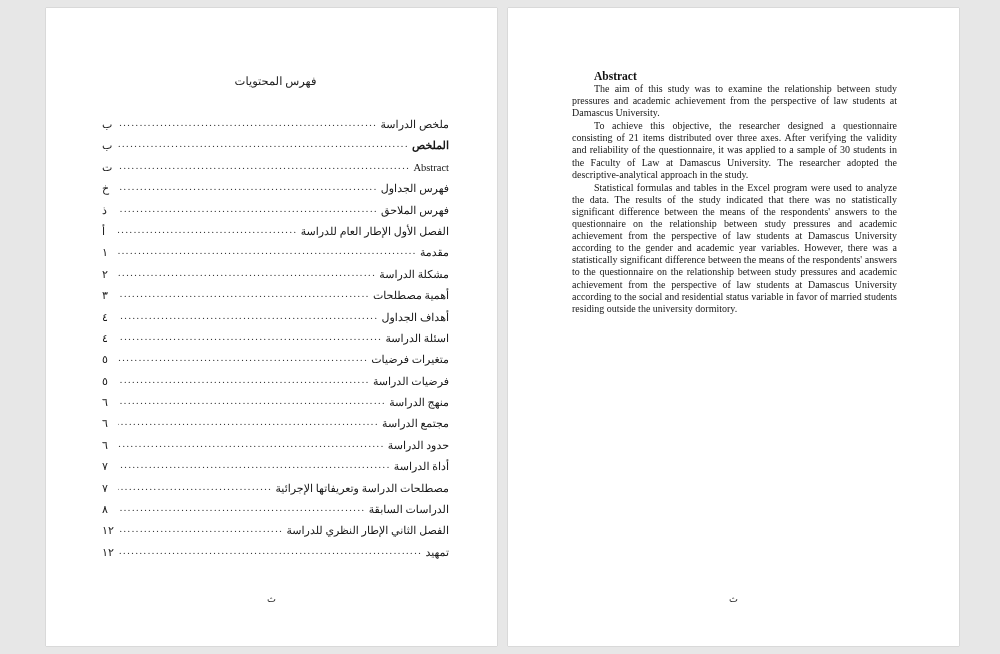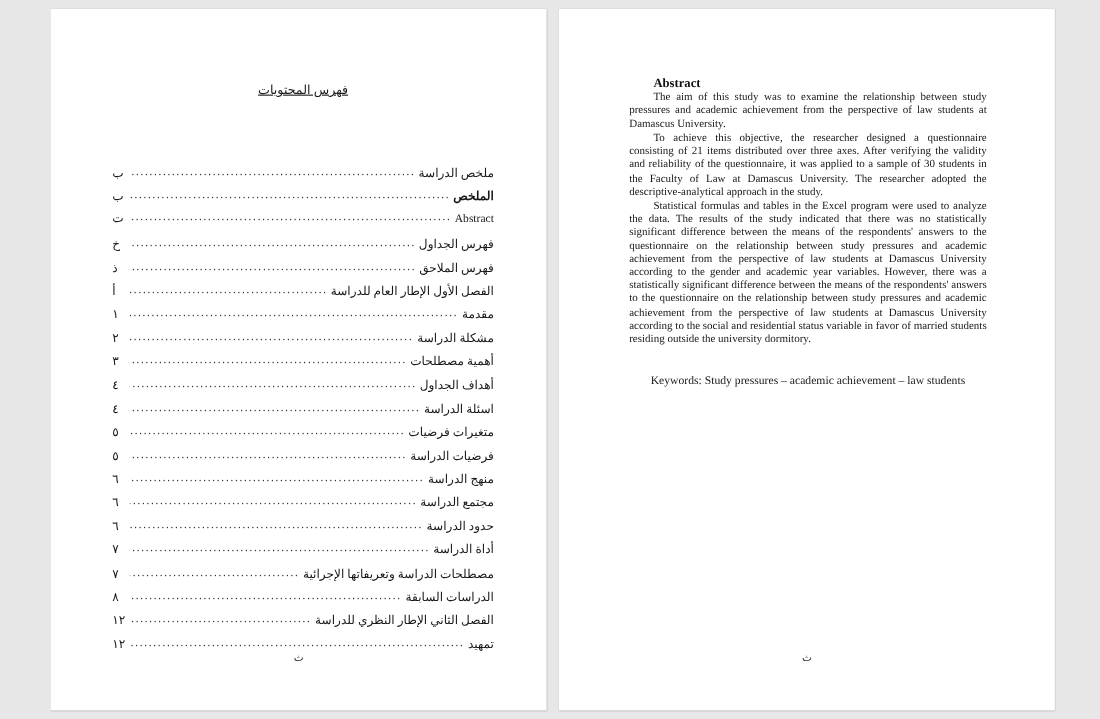--- a/index.html
+++ b/index.html
@@ -37,38 +37,36 @@
     right: 48px;
     top: 0;
     direction: rtl;
   }
   .toc-title {
     text-align: center;
     font-size: 11.5px;
     color: #1b1b1b;
     margin-top: 66px;
     letter-spacing: 0.2px;
-    text-decoration: underline;
   }
   .toc-list {
     margin-top: 30px;
   }
   .toc-row {
     display: flex;
     align-items: baseline;
     font-size: 11px;
     color: #181818;
     height: 21.4px;
     white-space: nowrap;
   }
   .toc-row.bold .toc-label { font-weight: bold; }
   .toc-label {
     flex: 0 0 auto;
     padding-left: 3px;
-    margin-top: 33px;
   }
   .toc-label.ltr {
     direction: ltr;
     unicode-bidi: embed;
     font-size: 10.5px;
   }
   .toc-dots {
     flex: 1 1 auto;
     overflow: hidden;
     min-width: 4px;
@@ -254,18 +252,17 @@
   </div>
 
   <div class="page page-right">
     <div class="abs-wrap">
       <div class="abs-head">Abstract</div>
       <div id="abs-body">
           <p class="abs-p">The aim of this study was to examine the relationship between study pressures and academic achievement from the perspective of law students at Damascus University.</p>
           <p class="abs-p">To achieve this objective, the researcher designed a questionnaire consisting of 21 items distributed over three axes. After verifying the validity and reliability of the questionnaire, it was applied to a sample of 30 students in the Faculty of Law at Damascus University. The researcher adopted the descriptive-analytical approach in the study.</p>
           <p class="abs-p">Statistical formulas and tables in the Excel program were used to analyze the data. The results of the study indicated that there was no statistically significant difference between the means of the respondents' answers to the questionnaire on the relationship between study pressures and academic achievement from the perspective of law students at Damascus University according to the gender and academic year variables. However, there was a statistically significant difference between the means of the respondents' answers to the questionnaire on the relationship between study pressures and academic achievement from the perspective of law students at Damascus University according to the social and residential status variable in favor of married students residing outside the university dormitory.</p>
         </div>
-      <div class="abs-keywords">Keywords: Study pressures – academic achievement – law students</div>
     </div>
     <div class="page-footer">ث</div>
   </div>
 
 </div>
 
 </body></html>

